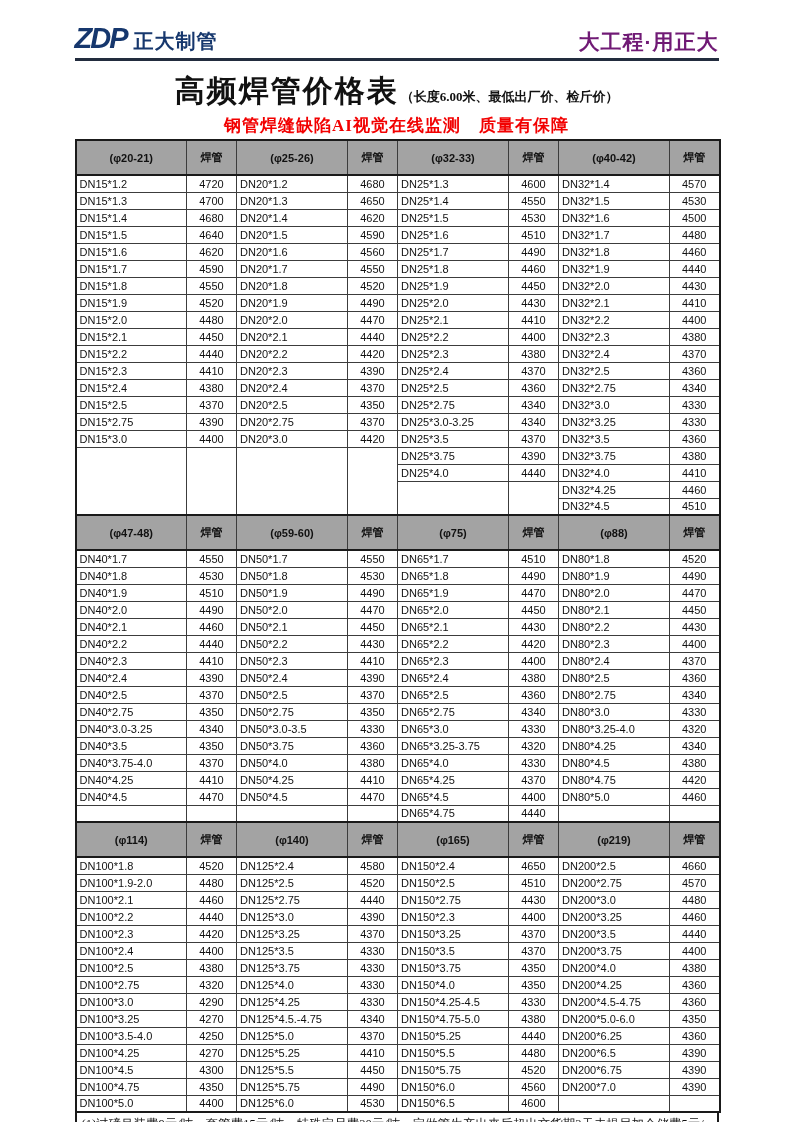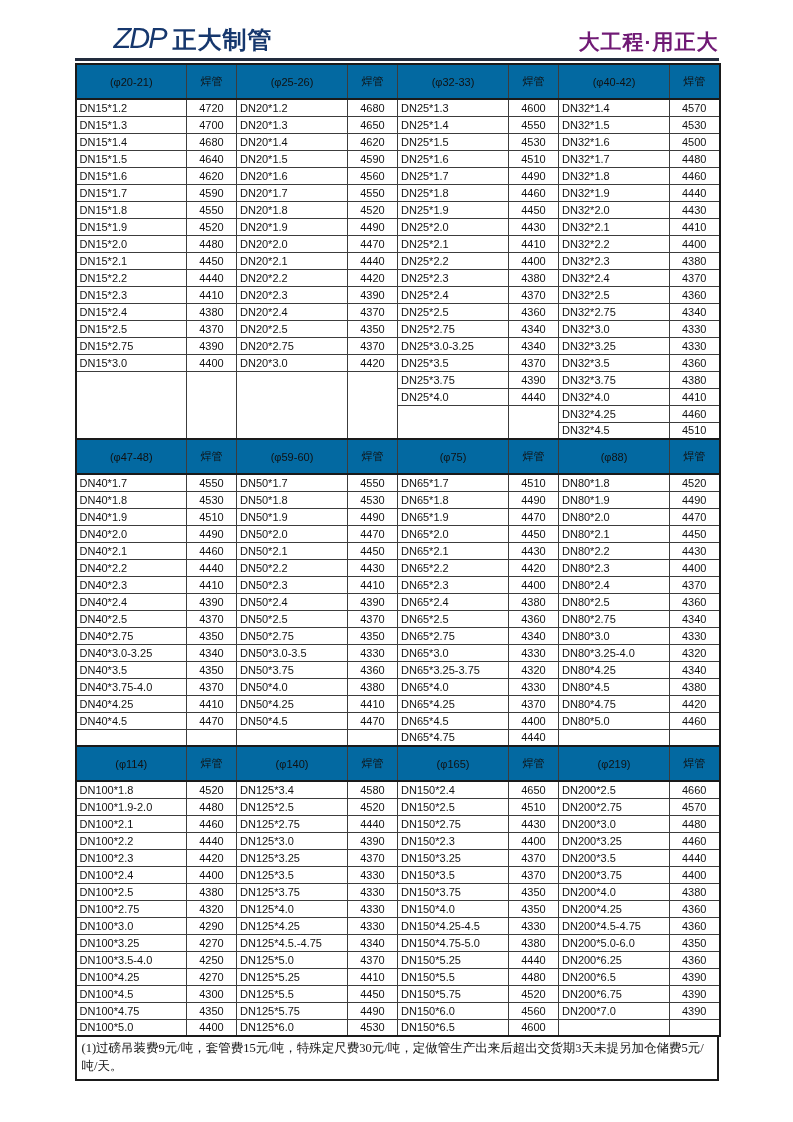--- a/index.html
+++ b/index.html
@@ -6,24 +6,24 @@
   html,body { background:#ffffff; }
   .page {
     position:relative; width:793px; height:1122px; background:#fff;
     font-family:"Liberation Sans", sans-serif; color:#111; overflow:hidden;
   }
   .content { width:644px; margin:0 auto; }
   
   .brand-bar { display:flex; justify-content:space-between; align-items:flex-end; padding-top:24px; }
   .logo { display:flex; align-items:baseline; gap:7px; }
   .zdp {
-    font-family:"Liberation Sans", sans-serif; font-weight:400; font-style:italic;
-    font-size:29px; letter-spacing:-2px; color:#16376d; line-height:1;margin-left:39px;
+    font-family:"Liberation Sans", sans-serif; font-weight:700; font-style:italic;
+    font-size:29px; letter-spacing:-2px; color:#16376d; line-height:1;
   }
-  .brand-cn { font-weight:900; font-size:24px; color:#16376d; line-height:1; letter-spacing:1px; }
+  .brand-cn { font-weight:900; font-size:20px; color:#16376d; line-height:1; letter-spacing:1px; }
   .slogan { font-weight:900; font-size:21px; color:#701a75; line-height:1.1; letter-spacing:1px; }
   .brand-rule { border:none; border-top:3px solid #222c3e; margin-top:5px; }
   
   .title-line { text-align:center; margin-top:10px; font-family:"Liberation Serif","DejaVu Serif",serif; }
   .main-title { font-size:30px; font-weight:bold; letter-spacing:2px; }
   .title-sub { font-size:13px; font-weight:bold; margin-left:2px; }
   .red-banner {
     text-align:center; margin-top:2px; color:#f20000; font-weight:bold; font-size:17px;
     font-family:"Liberation Serif","DejaVu Serif",serif; letter-spacing:1px;
   }
@@ -31,22 +31,22 @@
     text-align:right; font-size:13.5px; margin-top:1px;
     font-family:"Liberation Serif","DejaVu Serif",serif;
   }
   .doc-line span { margin-left:6px; }
   
   table.price { border-collapse:collapse; width:644px; margin:2px auto 0; table-layout:fixed; border:2px solid #1a1a1a; }
   table.price td { border:1px solid #3c3c3c; height:17px; font-size:11px; overflow:hidden; white-space:nowrap; }
   td.spec { text-align:left; padding:0 2px 0 3px; }
   td.price-val { text-align:center; padding:0 1px; }
   tr.sec-h td {
-    background:#0369a1; text-align:center; height:35px;
-    border-top:2px solid #1a1a1a; border-bottom:2px solid #1a1a1a;
+    background:#a3a3a3; text-align:center; height:35px;
+    border-top:2px solid #1a1a1a; border-bottom:2px solid #1a1a1a;font-weight:bold;
   }
   td.h-name { font-size:12px; }
   td.h-price { font-size:12px; font-family:"Liberation Serif","DejaVu Serif",serif; }
   
   .notes-box {
     width:644px; margin:0 auto; border:2px solid #1a1a1a; border-top:none;
     font-family:"Liberation Serif","DejaVu Serif",serif; font-size:12.5px;
     padding:3px 5px 4px; line-height:1.4;
   }
 </style>
@@ -58,20 +58,24 @@
 
     <div class="brand-bar">
       <div class="logo">
         <span class="zdp">ZDP</span>
         <span class="brand-cn">正大制管</span>
       </div>
       <div class="slogan">大工程·用正大</div>
     </div>
     <hr class="brand-rule">
 
+    <div class="title-line">
+      <span class="main-title">高频焊管价格表</span><span class="title-sub">（长度6.00米、最低出厂价、检斤价）</span>
+    </div>
+    <div class="red-banner">钢管焊缝缺陷AI视觉在线监测　质量有保障</div>
 
     <table class="price">
       <colgroup>
         <col style="width:111px">
           <col style="width:50px">
         <col style="width:111px">
           <col style="width:50px">
         <col style="width:111px">
           <col style="width:50px">
         <col style="width:111px">
@@ -450,21 +454,21 @@
             <td class="h-name">(φ140)</td>
             <td class="h-price">焊管</td>
             <td class="h-name">(φ165)</td>
             <td class="h-price">焊管</td>
             <td class="h-name">(φ219)</td>
             <td class="h-price">焊管</td>
           </tr>
           <tr>
             <td class="spec">DN100*1.8</td>
             <td class="price-val">4520</td>
-            <td class="spec">DN125*3.4</td>
+            <td class="spec">DN125*2.4</td>
             <td class="price-val">4580</td>
             <td class="spec">DN150*2.4</td>
             <td class="price-val">4650</td>
             <td class="spec">DN200*2.5</td>
             <td class="price-val">4660</td>
           </tr>
           <tr>
             <td class="spec">DN100*1.9-2.0</td>
             <td class="price-val">4480</td>
             <td class="spec">DN125*2.5</td>

